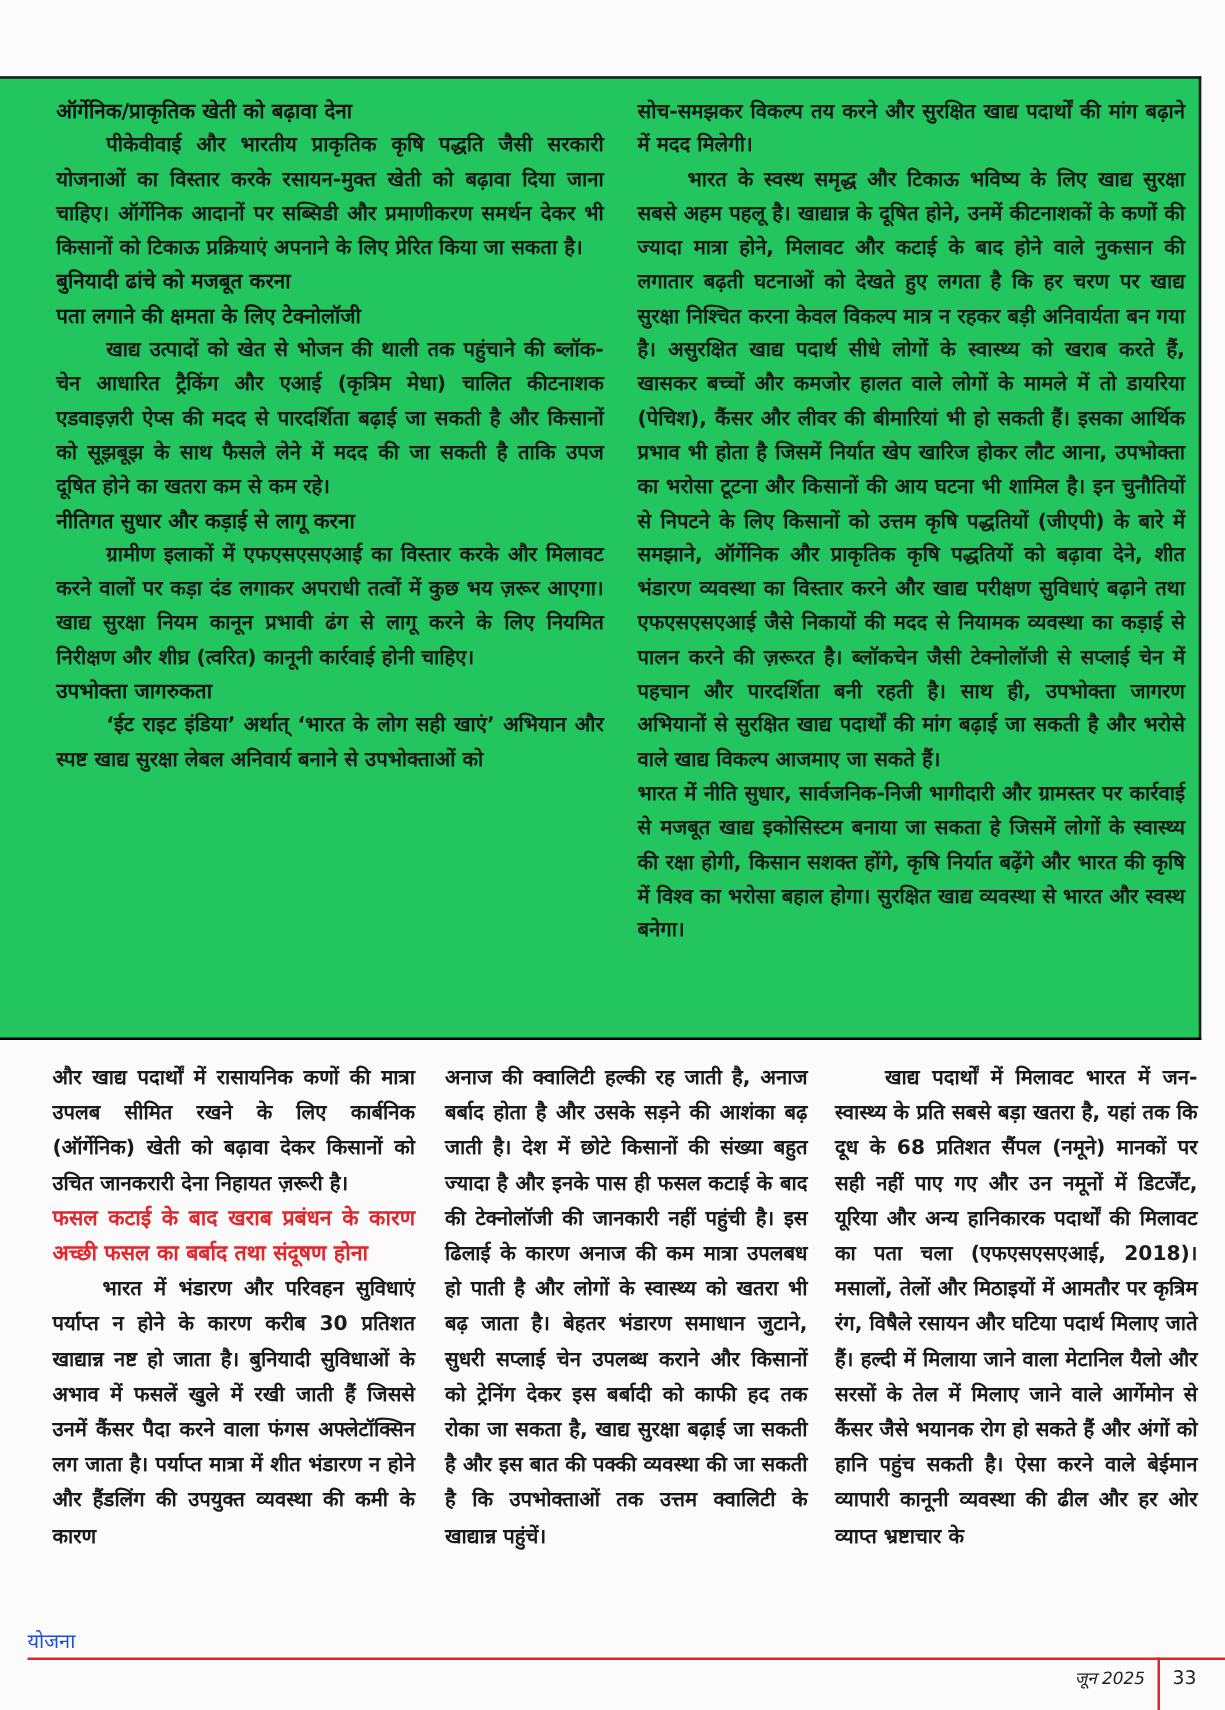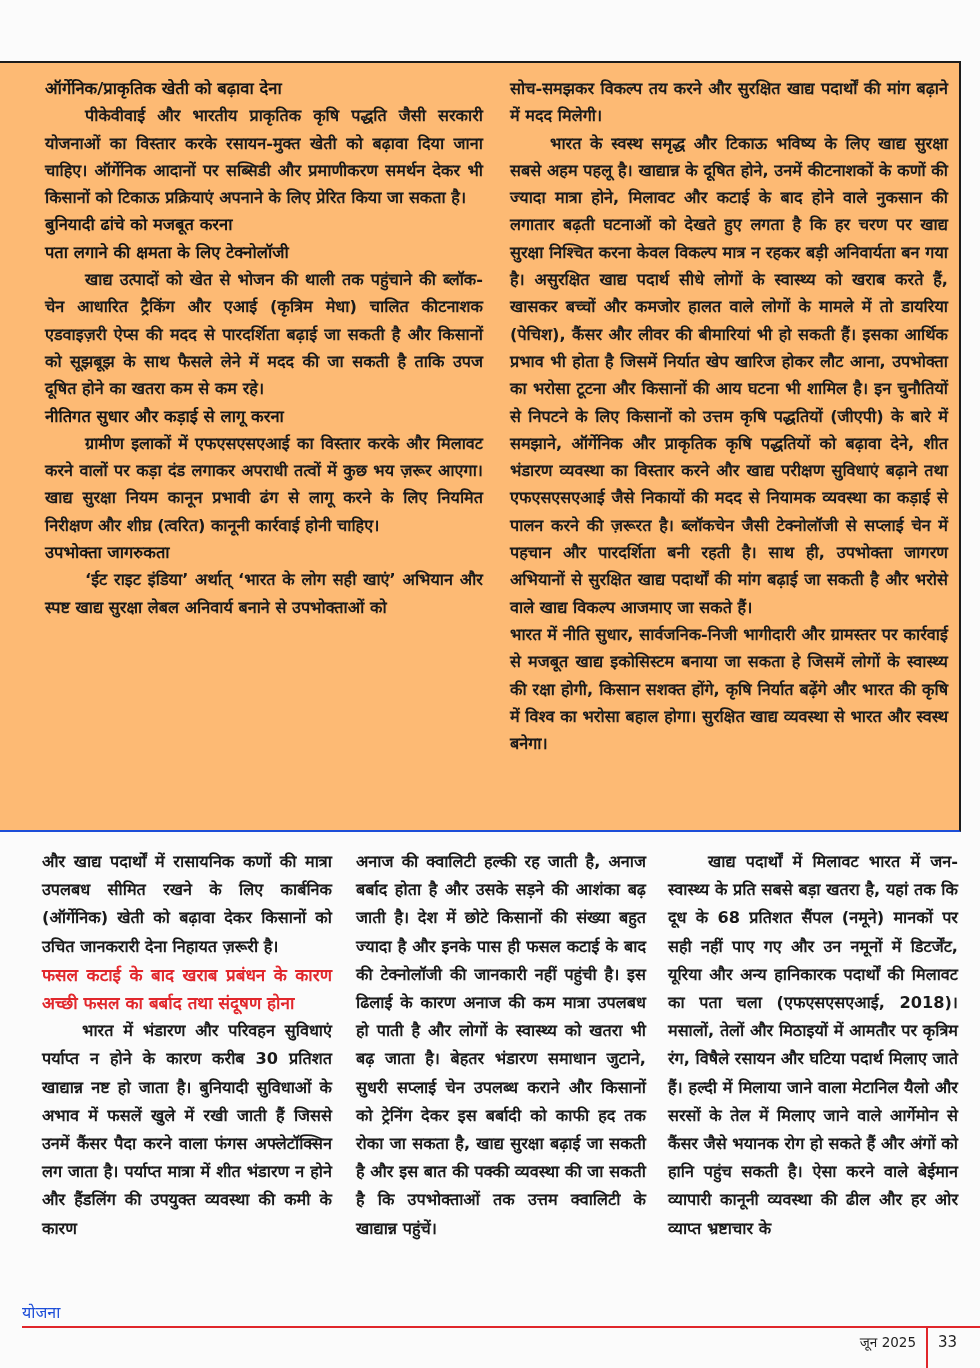--- a/index.html
+++ b/index.html
@@ -4,43 +4,43 @@
 <style>
   html, body { margin: 0; padding: 0; }
   body {
     width: 980px; height: 1368px; position: relative; overflow: hidden;
     background: #fbfbfb;
     font-family: "DejaVu Sans", "Liberation Sans", sans-serif;
     color: #1a1a1a;
   }
   .box {
     position: absolute; left: 0; top: 61px; width: 961px; height: 771px;
-    background: #fdba74;
+    background: #22c55e;
     border-top: 2px solid #1c1c1c;
     border-right: 2px solid #1c1c1c;
-    border-bottom: 2px solid #1d4ed8;
+    border-bottom: 2px solid #000000;
     box-sizing: border-box;
   }
   .col { position: absolute; font-size: 16.2px; line-height: 27.3px; text-align: justify; }
   .box .col-left { left: 45px; top: 12px; width: 438px; }
   .box .col-right { left: 510px; top: 12px; width: 438px; }
   .col h3 { margin: 0; font-size: 16.5px; font-weight: bold; line-height: 27.3px; color: #151515; }
   .col p { margin: 0; font-weight: bold; }
   .col p.ind { text-indent: 40px; }
   .bottom .col { top: 848px; width: 290px; font-size: 16.2px; line-height: 28.2px; }
   .bottom .c1 { left: 42px; }
   .bottom .c2 { left: 356px; }
   .bottom .c3 { left: 668px; }
   .red { color: #e1282d !important; font-weight: bold; font-size: 17px !important; line-height: 28.2px !important; text-align: justify; }
   .footer-line {
     position: absolute; left: 22px; right: 0; top: 1326px; height: 2px; background: #e0262b;
   }
   .footer-vline { position: absolute; left: 926px; top: 1326px; width: 2px; height: 42px; background: #e0262b; }
   .footer-left { position: absolute; left: 22px; top: 1301px; font-size: 16px; color: #1d4ed8; }
-  .footer-date { position: absolute; right: 64px; top: 1333px; font-size: 13.5px; color: #222; }
+  .footer-date { position: absolute; right: 64px; top: 1333px; font-size: 13.5px; color: #222; font-style: italic; }
   .footer-page { position: absolute; left: 938px; top: 1333px; font-size: 15px; color: #222; }
 </style>
 </head>
 <body>
 
 <div class="box">
   <div class="col col-left">
     <h3>ऑर्गेनिक/प्राकृतिक खेती को बढ़ावा देना</h3>
     <p class="ind">पीकेवीवाई और भारतीय प्राकृतिक कृषि पद्धति जैसी सरकारी योजनाओं का विस्तार करके रसायन-मुक्त खेती को बढ़ावा दिया जाना चाहिए। ऑर्गेनिक आदानों पर सब्सिडी और प्रमाणीकरण समर्थन देकर भी किसानों को टिकाऊ प्रक्रियाएं अपनाने के लिए प्रेरित किया जा सकता है।</p>
     <h3>बुनियादी ढांचे को मजबूत करना</h3>
@@ -53,21 +53,21 @@
   </div>
   <div class="col col-right">
     <p>सोच-समझकर विकल्प तय करने और सुरक्षित खाद्य पदार्थों की मांग बढ़ाने में मदद मिलेगी।</p>
     <p class="ind">भारत के स्वस्थ समृद्ध और टिकाऊ भविष्य के लिए खाद्य सुरक्षा सबसे अहम पहलू है। खाद्यान्न के दूषित होने, उनमें कीटनाशकों के कणों की ज्यादा मात्रा होने, मिलावट और कटाई के बाद होने वाले नुकसान की लगातार बढ़ती घटनाओं को देखते हुए लगता है कि हर चरण पर खाद्य सुरक्षा निश्चित करना केवल विकल्प मात्र न रहकर बड़ी अनिवार्यता बन गया है। असुरक्षित खाद्य पदार्थ सीधे लोगों के स्वास्थ्य को खराब करते हैं, खासकर बच्चों और कमजोर हालत वाले लोगों के मामले में तो डायरिया (पेचिश), कैंसर और लीवर की बीमारियां भी हो सकती हैं। इसका आर्थिक प्रभाव भी होता है जिसमें निर्यात खेप खारिज होकर लौट आना, उपभोक्ता का भरोसा टूटना और किसानों की आय घटना भी शामिल है। इन चुनौतियों से निपटने के लिए किसानों को उत्तम कृषि पद्धतियों (जीएपी) के बारे में समझाने, ऑर्गेनिक और प्राकृतिक कृषि पद्धतियों को बढ़ावा देने, शीत भंडारण व्यवस्था का विस्तार करने और खाद्य परीक्षण सुविधाएं बढ़ाने तथा एफएसएसएआई जैसे निकायों की मदद से नियामक व्यवस्था का कड़ाई से पालन करने की ज़रूरत है। ब्लॉकचेन जैसी टेक्नोलॉजी से सप्लाई चेन में पहचान और पारदर्शिता बनी रहती है। साथ ही, उपभोक्ता जागरण अभियानों से सुरक्षित खाद्य पदार्थों की मांग बढ़ाई जा सकती है और भरोसे वाले खाद्य विकल्प आजमाए जा सकते हैं।</p>
     <p>भारत में नीति सुधार, सार्वजनिक-निजी भागीदारी और ग्रामस्तर पर कार्रवाई से मजबूत खाद्य इकोसिस्टम बनाया जा सकता हे जिसमें लोगों के स्वास्थ्य की रक्षा होगी, किसान सशक्त होंगे, कृषि निर्यात बढ़ेंगे और भारत की कृषि में विश्व का भरोसा बहाल होगा। सुरक्षित खाद्य व्यवस्था से भारत और स्वस्थ बनेगा।</p>
   </div>
 </div>
 
 <div class="bottom">
   <div class="col c1">
-    <p>और खाद्य पदार्थों में रासायनिक कणों की मात्रा उपलबध सीमित रखने के लिए कार्बनिक (ऑर्गेनिक) खेती को बढ़ावा देकर किसानों को उचित जानकरारी देना निहायत ज़रूरी है।</p>
+    <p>और खाद्य पदार्थों में रासायनिक कणों की मात्रा उपलब सीमित रखने के लिए कार्बनिक (ऑर्गेनिक) खेती को बढ़ावा देकर किसानों को उचित जानकरारी देना निहायत ज़रूरी है।</p>
     <p class="red">फसल कटाई के बाद खराब प्रबंधन के कारण अच्छी फसल का बर्बाद तथा संदूषण होना</p>
     <p class="ind">भारत में भंडारण और परिवहन सुविधाएं पर्याप्त न होने के कारण करीब 30 प्रतिशत खाद्यान्न नष्ट हो जाता है। बुनियादी सुविधाओं के अभाव में फसलें खुले में रखी जाती हैं जिससे उनमें कैंसर पैदा करने वाला फंगस अफ्लेटॉक्सिन लग जाता है। पर्याप्त मात्रा में शीत भंडारण न होने और हैंडलिंग की उपयुक्त व्यवस्था की कमी के कारण</p>
   </div>
   <div class="col c2">
     <p>अनाज की क्वालिटी हल्की रह जाती है, अनाज बर्बाद होता है और उसके सड़ने की आशंका बढ़ जाती है। देश में छोटे किसानों की संख्या बहुत ज्यादा है और इनके पास ही फसल कटाई के बाद की टेक्नोलॉजी की जानकारी नहीं पहुंची है। इस ढिलाई के कारण अनाज की कम मात्रा उपलबध हो पाती है और लोगों के स्वास्थ्य को खतरा भी बढ़ जाता है। बेहतर भंडारण समाधान जुटाने, सुधरी सप्लाई चेन उपलब्ध कराने और किसानों को ट्रेनिंग देकर इस बर्बादी को काफी हद तक रोका जा सकता है, खाद्य सुरक्षा बढ़ाई जा सकती है और इस बात की पक्की व्यवस्था की जा सकती है कि उपभोक्ताओं तक उत्तम क्वालिटी के खाद्यान्न पहुंचें।</p>
   </div>
   <div class="col c3">
     <p class="ind">खाद्य पदार्थों में मिलावट भारत में जन-स्वास्थ्य के प्रति सबसे बड़ा खतरा है, यहां तक कि दूध के 68 प्रतिशत सैंपल (नमूने) मानकों पर सही नहीं पाए गए और उन नमूनों में डिटर्जेंट, यूरिया और अन्य हानिकारक पदार्थों की मिलावट का पता चला (एफएसएसएआई, 2018)। मसालों, तेलों और मिठाइयों में आमतौर पर कृत्रिम रंग, विषैले रसायन और घटिया पदार्थ मिलाए जाते हैं। हल्दी में मिलाया जाने वाला मेटानिल यैलो और सरसों के तेल में मिलाए जाने वाले आर्गेमोन से कैंसर जैसे भयानक रोग हो सकते हैं और अंगों को हानि पहुंच सकती है। ऐसा करने वाले बेईमान व्यापारी कानूनी व्यवस्था की ढील और हर ओर व्याप्त भ्रष्टाचार के</p>
   </div>
 </div>

